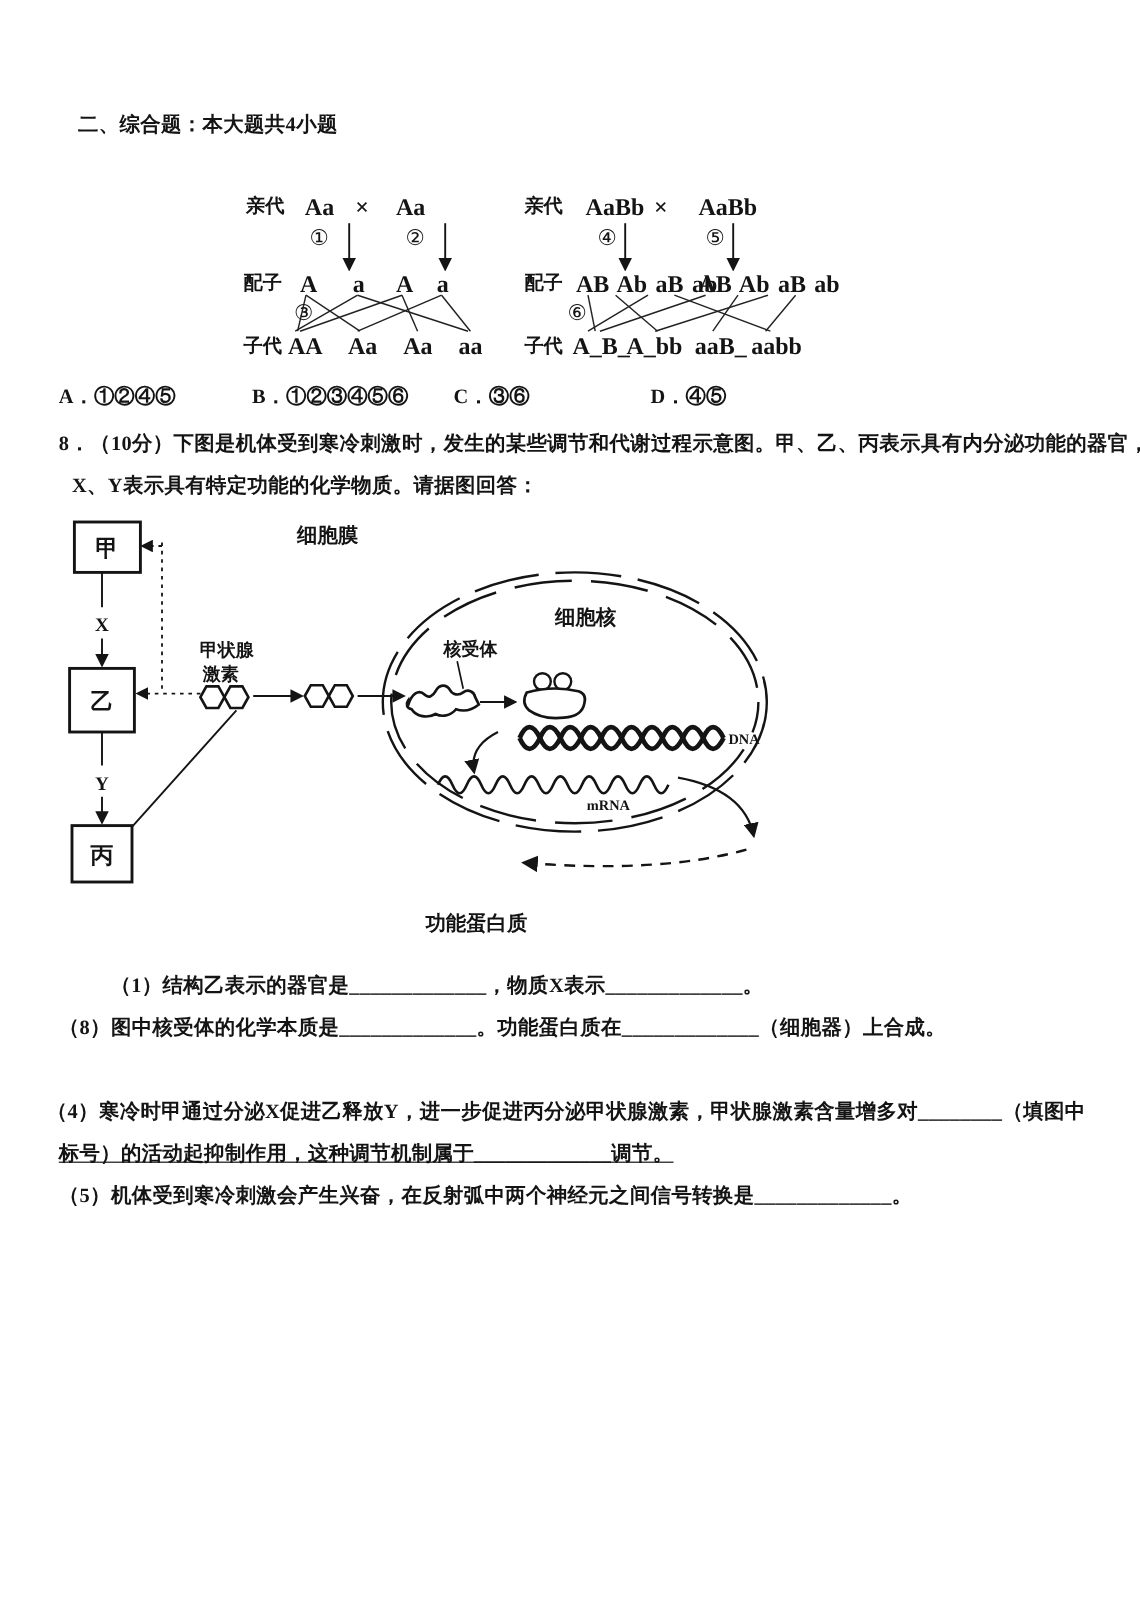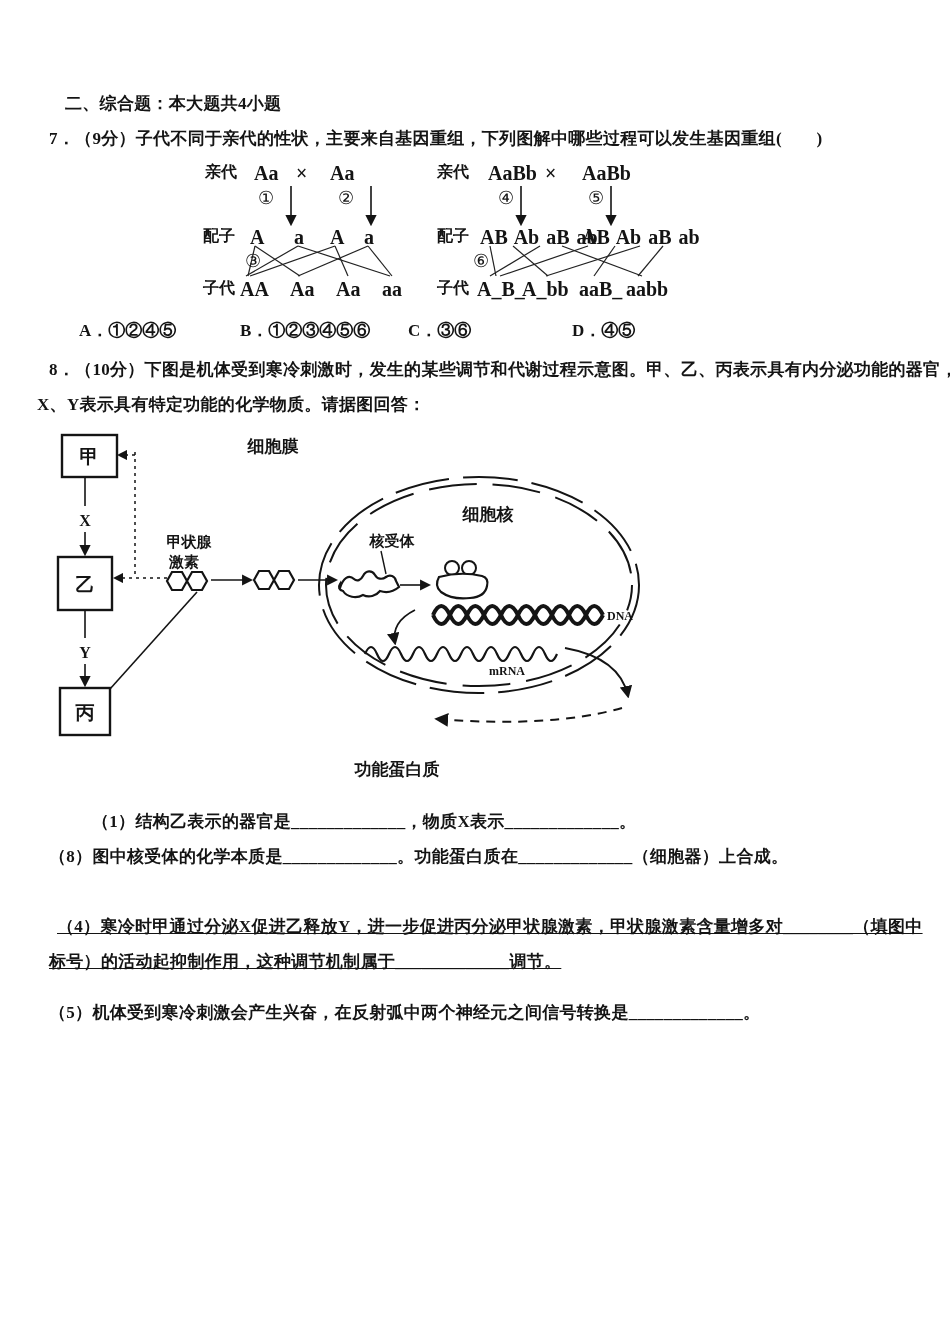--- a/index.html
+++ b/index.html
@@ -3,32 +3,31 @@
 <meta charset="utf-8">
 <style>
   html,body{margin:0;padding:0;background:#9a9a9a;}
   .page{position:relative;width:950px;height:1344px;margin:0 auto;background:#ffffff;
         font-family:"Liberation Serif",serif;color:#141414;overflow:hidden;}
   .line{position:absolute;font-size:17px;font-weight:600;white-space:pre;letter-spacing:.3px;}
   .bold{font-weight:700;}
   .gtxt{position:absolute;font-size:20px;font-weight:700;white-space:pre;font-family:"Liberation Serif",serif;}
   .glab{position:absolute;font-size:16px;font-weight:700;white-space:pre;}
   .circ{position:absolute;font-size:18px;font-weight:400;white-space:pre;}
-  .opt{position:absolute;font-size:17px;font-weight:600;white-space:pre;margin-left:30px;}
+  .opt{position:absolute;font-size:17px;font-weight:600;white-space:pre;}
   svg{position:absolute;left:0;top:0;overflow:visible;}
   svg text{font-family:"Liberation Serif",serif;fill:#141414;}
 </style>
 </head>
 <body>
 
 <div class="page">
 
   <div class="line bold" style="left:49px;top:92px;margin-left:16px;">二、综合题：本大题共4小题</div>
 
-  <div class="line" style="left:49px;top:127px;">7．（9分）子代不同于亲代的性状，主要来自基因重组，下列图解中哪些过程可以发生基因重组(　　)</div>
 
   <div style="position:absolute;left:190px;top:158px;width:500px;height:150px;">
     <svg width="500" height="150" viewBox="0 0 500 150">
       <defs>
         <marker id="ah" viewBox="0 0 10 10" refX="8" refY="5" markerWidth="7" markerHeight="7" orient="auto-start-reverse">
           <path d="M0,0 L10,5 L0,10 z" fill="#141414"></path>
         </marker>
       </defs>
 
       <line x1="101" y1="28" x2="101" y2="66" stroke="#141414" stroke-width="1.6" marker-end="url(#ah)"></line>
@@ -94,21 +93,21 @@
     <div class="gtxt" style="left:389px;top:120px;">aaB_</div>
     <div class="gtxt" style="left:436px;top:120px;">aabb</div>
   </div>
 
   <div class="opt" style="left:49px;top:319px;">A．①②④⑤</div>
   <div class="opt" style="left:210px;top:319px;">B．①②③④⑤⑥</div>
   <div class="opt" style="left:378px;top:319px;">C．③⑥</div>
   <div class="opt" style="left:542px;top:319px;">D．④⑤</div>
 
   <div class="line" style="left:49px;top:358px;">8．（10分）下图是机体受到寒冷刺激时，发生的某些调节和代谢过程示意图。甲、乙、丙表示具有内分泌功能的器官，</div>
-  <div class="line" style="left:37px;top:393px;text-align:right;">X、Y表示具有特定功能的化学物质。请据图回答：</div>
+  <div class="line" style="left:60px;top:393px;text-align:right;">X、Y表示具有特定功能的化学物质。请据图回答：</div>
 
   <svg style="left:45px;top:430px;" width="640" height="360" viewBox="0 0 640 360">
     <defs>
       <marker id="ah2" viewBox="0 0 10 10" refX="8" refY="5" markerWidth="7" markerHeight="7" orient="auto-start-reverse">
         <path d="M0,0 L10,5 L0,10 z" fill="#141414"></path>
       </marker>
     </defs>
 
     <rect x="17" y="5" width="55" height="42" fill="none" stroke="#141414" stroke-width="2.4"></rect>
     <text x="44" y="33" font-size="19" font-weight="700" text-anchor="middle">甲</text>
@@ -179,18 +178,18 @@
     <text x="462" y="245" font-size="12" font-weight="600" text-anchor="middle">mRNA</text>
 
     <path d="M520,218 Q575,228 583,266" fill="none" stroke="#141414" stroke-width="1.8" marker-end="url(#ah2)"></path>
     <path d="M577,278 Q505,298 392,289" fill="none" stroke="#141414" stroke-width="2" stroke-dasharray="9 7" marker-end="url(#ah2)"></path>
 
     <text x="352" y="345" font-size="17" font-weight="600" text-anchor="middle">功能蛋白质</text>
   </svg>
 
   <div class="line" style="left:49px;top:810px;margin-left:43px;">（1）结构乙表示的器官是_____________，物质X表示_____________。</div>
   <div class="line" style="left:49px;top:845px;">（8）图中核受体的化学本质是_____________。功能蛋白质在_____________（细胞器）上合成。</div>
-  <div class="line" style="left:57px;top:915px;text-decoration:underline;">（4）寒冷时甲通过分泌X促进乙释放Y，进一步促进丙分泌甲状腺激素，甲状腺激素含量增多对________（填图中</div>
+  <div class="line" style="left:39px;top:915px;">（4）寒冷时甲通过分泌X促进乙释放Y，进一步促进丙分泌甲状腺激素，甲状腺激素含量增多对________（填图中</div>
   <div class="line" style="left:49px;top:950px;text-decoration:underline;">标号）的活动起抑制作用，这种调节机制属于_____________调节。</div>
-  <div class="line" style="left:49px;top:985px;margin-top:16px;">（5）机体受到寒冷刺激会产生兴奋，在反射弧中两个神经元之间信号转换是_____________。</div>
+  <div class="line" style="left:49px;top:985px;">（5）机体受到寒冷刺激会产生兴奋，在反射弧中两个神经元之间信号转换是_____________。</div>
 
 
 </div>
 
 </body></html>

